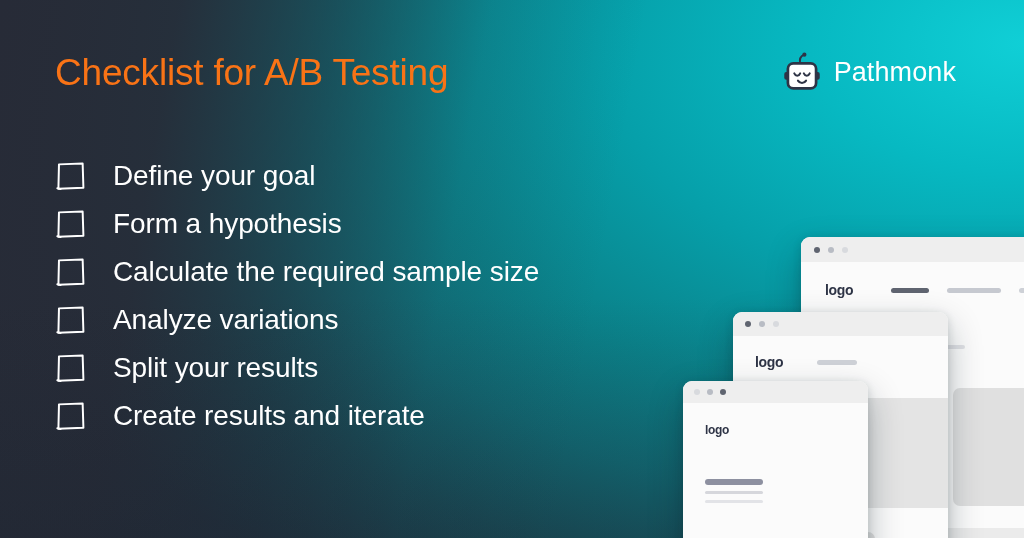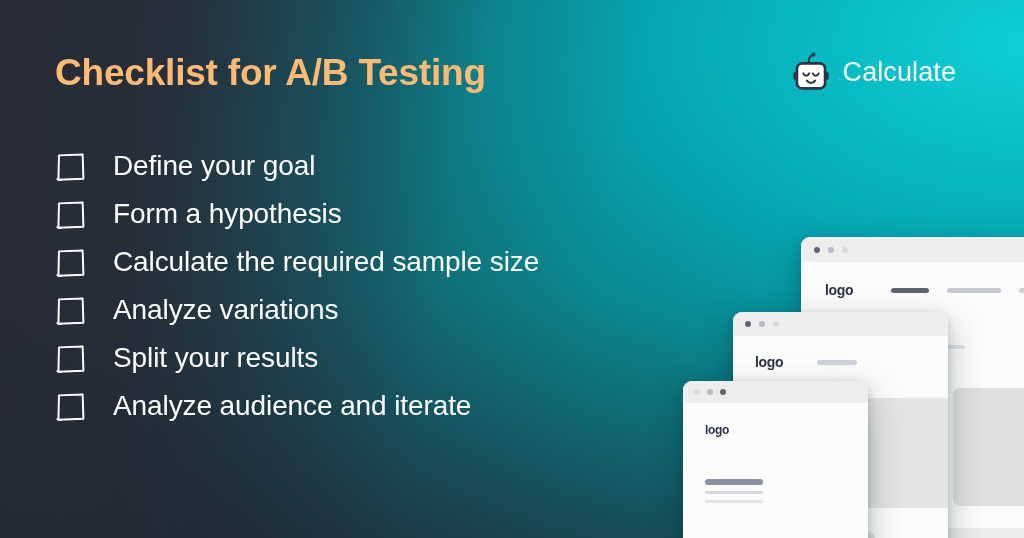--- a/index.html
+++ b/index.html
@@ -26,44 +26,44 @@
     background:linear-gradient(100deg, #272b37 0%, rgba(39,43,55,0.92) 16%, rgba(35,45,58,0.55) 30%, rgba(30,60,74,0.15) 44%, rgba(0,0,0,0) 58%);
   }
   .bg-bottom {
     position:absolute; inset:0;
     background:linear-gradient(180deg, rgba(0,0,0,0) 55%, rgba(20,32,44,0.22) 100%);
   }
 
   
   .title {
     position:absolute; left:55px; top:52px;
-    font-size:37px; font-weight:bold;
+    font-size:37px; font-weight:normal;
     letter-spacing:-0.2px;
-    color:#fdba74;
+    color:#f97316;
     white-space:nowrap;
   }
 
   
   .brand {
     position:absolute; right:68px; top:52px;
     display:flex; align-items:center; gap:12px;
   }
   .brand-icon { width:40px; height:40px; display:block; }
   .brand-name {
     font-size:27px; color:#ffffff; letter-spacing:0.1px;
     font-weight:normal;
   }
 
   
   .checklist {
     position:absolute; left:55px; top:152px;
     display:flex; flex-direction:column;
   }
   .check-row {
-    display:flex; align-items:flex-start;
+    display:flex; align-items:center;
     height:48px;
   }
   .check-box { width:32px; height:31px; flex:0 0 32px; display:block; }
   .check-label {
     margin-left:26px;
     font-size:28px; color:#ffffff;
     letter-spacing:-0.1px; white-space:nowrap;
     line-height:1;
   }
 
@@ -194,21 +194,21 @@
         <rect x="36" y="22" width="5.5" height="8.5" rx="2.2" fill="#2e3446"></rect>
 
         <rect x="6.5" y="12.5" width="31" height="27.5" rx="6" fill="#ffffff" stroke="#2e3446" stroke-width="3"></rect>
 
         <path d="M13.5 23.5 C15 27, 18.5 27, 20 23.5" stroke="#2e3446" stroke-width="2.2" fill="none" stroke-linecap="round"></path>
         <path d="M24 23.5 C25.5 27, 29 27, 30.5 23.5" stroke="#2e3446" stroke-width="2.2" fill="none" stroke-linecap="round"></path>
 
         <path d="M17.5 31.5 C19.5 34.8, 24.5 34.8, 26.5 31.5" stroke="#2e3446" stroke-width="2.2" fill="none" stroke-linecap="round"></path>
       </svg>
     </span>
-    <span class="brand-name">Calculate</span>
+    <span class="brand-name">Pathmonk</span>
   </div>
 
   <div class="checklist" id="checklist">
   <div class="check-row">
     <span class="check-box">
       <svg viewBox="0 0 34 33" width="32" height="31" xmlns="http://www.w3.org/2000/svg">
         <path d="M4.2 3.6 L29.4 2.6 L30.2 28.4 L3.6 29.6 Z" fill="none" stroke="#ffffff" stroke-width="2.1" stroke-linejoin="round" stroke-linecap="round"></path>
         <path d="M2.4 29.0 L6.0 29.9" fill="none" stroke="#ffffff" stroke-width="2.0" stroke-linecap="round"></path>
       </svg>
     </span>
@@ -256,17 +256,17 @@
   </div>
 
 
   <div class="check-row">
     <span class="check-box">
       <svg viewBox="0 0 34 33" width="32" height="31" xmlns="http://www.w3.org/2000/svg">
         <path d="M4.2 3.6 L29.4 2.6 L30.2 28.4 L3.6 29.6 Z" fill="none" stroke="#ffffff" stroke-width="2.1" stroke-linejoin="round" stroke-linecap="round"></path>
         <path d="M2.4 29.0 L6.0 29.9" fill="none" stroke="#ffffff" stroke-width="2.0" stroke-linecap="round"></path>
       </svg>
     </span>
-    <span class="check-label">Analyze audience and iterate</span>
+    <span class="check-label">Create results and iterate</span>
   </div>
 </div>
 
 </div>
 
 </body></html>

